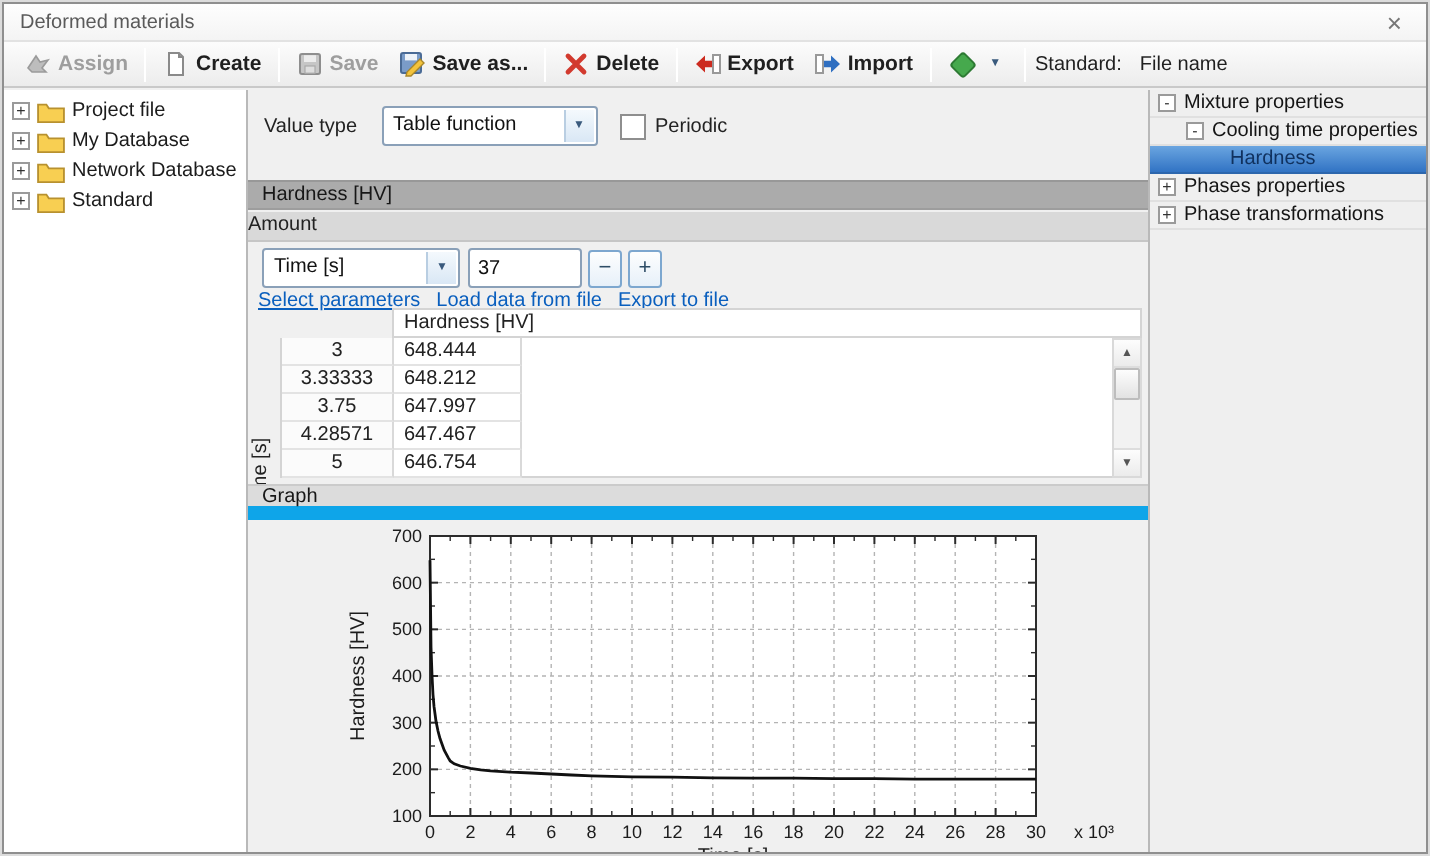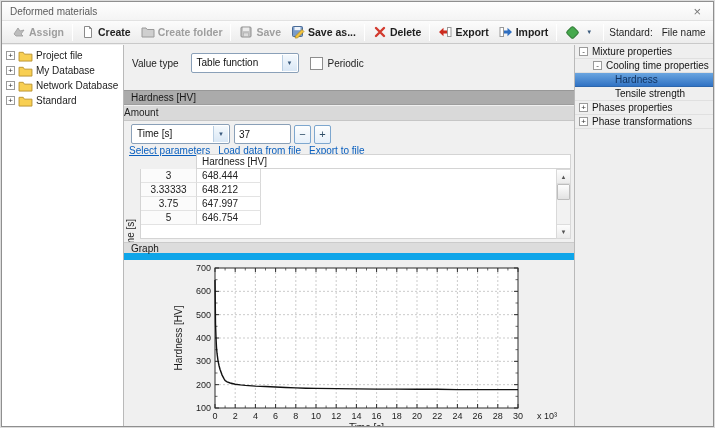--- a/index.html
+++ b/index.html
@@ -115,26 +115,20 @@
       <span class="lbl">Assign</span>
     </div>
     <div class="tsep"></div>
     <div class="tbtn">
       <svg width="14" height="14" viewBox="0 0 14 14">
           <path d="M3.5 1.5 h5 l2 2 v9 h-7 z" fill="#fff" stroke="#8a8a8a"></path>
           <path d="M8.5 1.5 v2 h2" fill="none" stroke="#8a8a8a"></path>
         </svg>
       <span class="lbl">Create</span>
     </div>
-    <div class="tbtn disabled">
-      <svg width="14" height="14" viewBox="0 0 14 14">
-          <path d="M1 5 V3 h4 l1.2 1.5 H13 V12 H1 Z" fill="#cfcfcf" stroke="#9a9a9a"></path>
-        </svg>
-      <span class="lbl">Create folder</span>
-    </div>
     <div class="tsep"></div>
     <div class="tbtn disabled">
       <svg width="14" height="14" viewBox="0 0 14 14">
           <rect x="2" y="2" width="10" height="10" rx="1" fill="#c6c6c6" stroke="#8e8e8e"></rect>
           <rect x="4" y="2.6" width="6" height="3.4" fill="#ececec"></rect>
           <rect x="4.5" y="8" width="5" height="3.6" fill="#dedede" stroke="#aaa" stroke-width="0.6"></rect>
         </svg>
       <span class="lbl">Save</span>
     </div>
     <div class="tbtn">
@@ -264,20 +258,24 @@
             <div class="tc time">3</div>
             <div class="tc val">648.444</div>
           </div>
           <div class="trow">
             <div class="tc time">3.33333</div>
             <div class="tc val">648.212</div>
           </div>
           <div class="trow">
             <div class="tc time">3.75</div>
             <div class="tc val">647.997</div>
+          </div>
+          <div class="trow">
+            <div class="tc time">4.28571</div>
+            <div class="tc val">647.467</div>
           </div>
           <div class="trow">
             <div class="tc time">5</div>
             <div class="tc val">646.754</div>
           </div>
         </div>
         <div class="vscroll">
           <div class="sbtn">▲</div>
           <div class="sthumb"></div>
           <div class="sbtn down">▼</div>
@@ -433,23 +431,20 @@
         <span class="expander">-</span>
         <span class="lbl">Mixture properties</span>
       </div>
       <div class="rrow ind1e">
         <span class="expander">-</span>
         <span class="lbl">Cooling time properties</span>
       </div>
       <div class="rrow ind2 sel">
         <span class="lbl">Hardness</span>
       </div>
-      <div class="rrow ind2">
-        <span class="lbl">Tensile strength</span>
-      </div>
       <div class="rrow ind0">
         <span class="expander">+</span>
         <span class="lbl">Phases properties</span>
       </div>
       <div class="rrow ind0">
         <span class="expander">+</span>
         <span class="lbl">Phase transformations</span>
       </div>
     </div>
 

